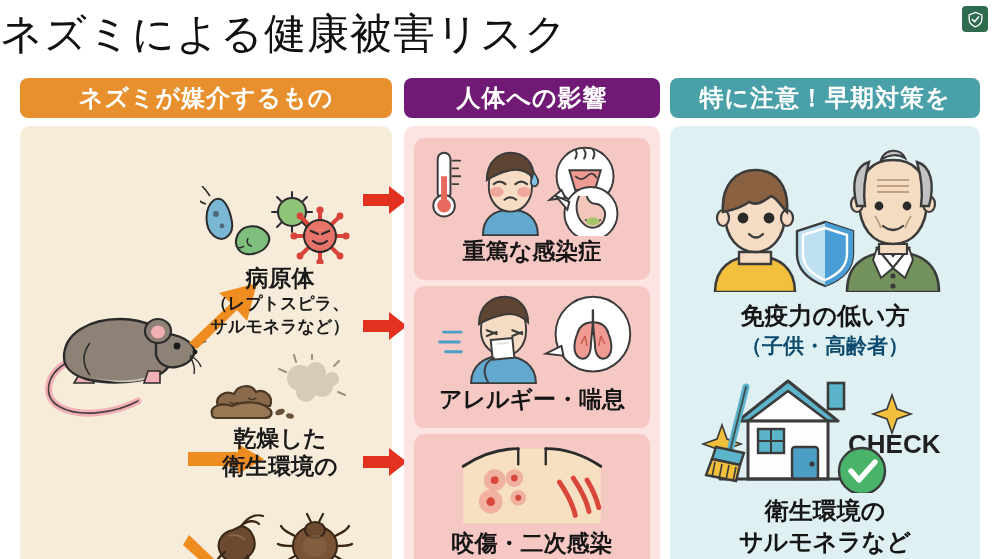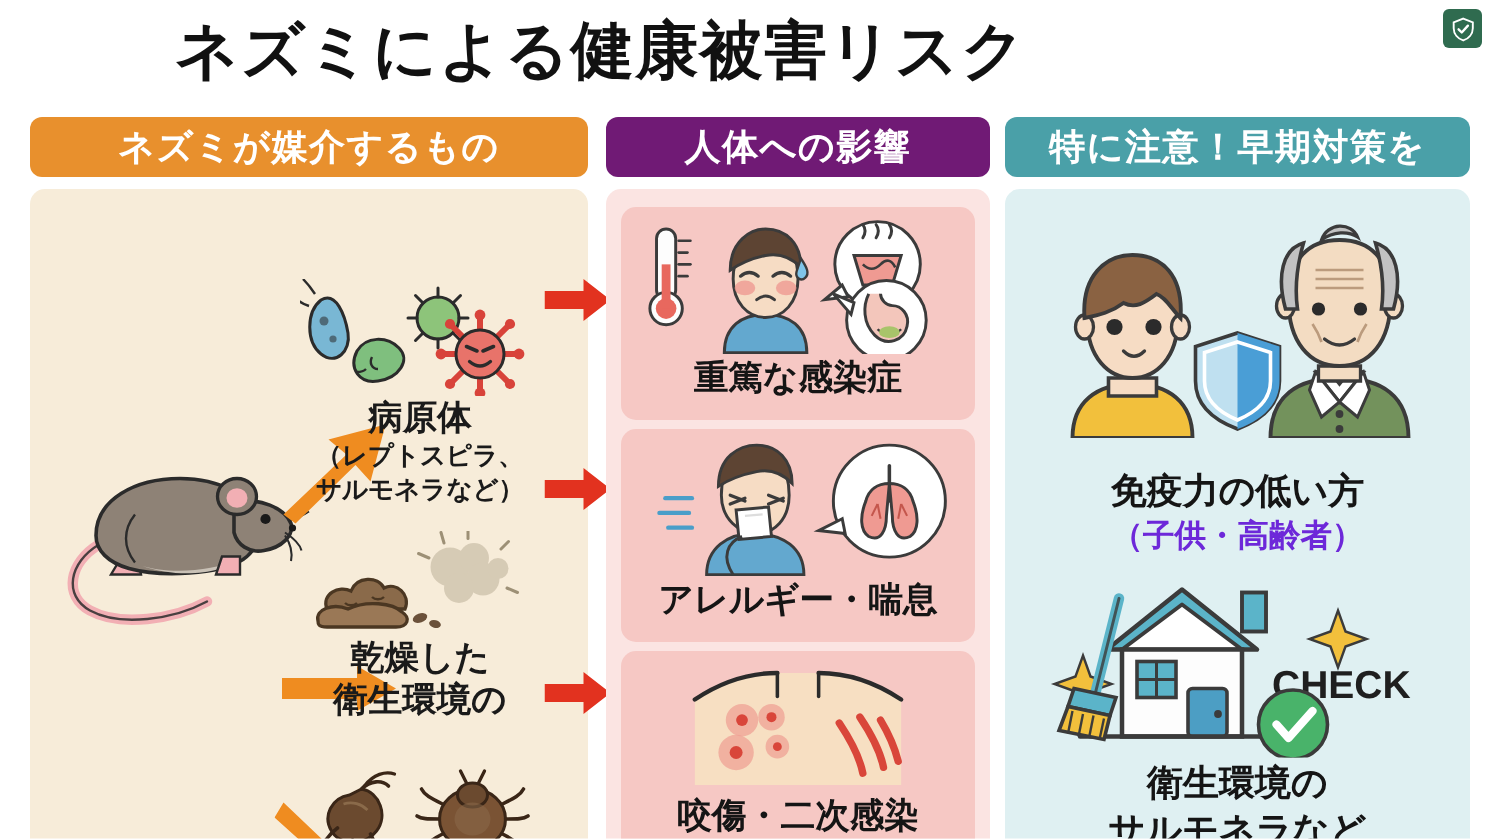--- a/index.html
+++ b/index.html
@@ -15,22 +15,21 @@
   .logo-badge {
     position: absolute; top: 6px; right: 12px;
     width: 26px; height: 26px; border-radius: 4px;
     background: #2f6b4f;
     display: flex; align-items: center; justify-content: center;
   }
 
   
   .title {
     position: absolute; top: 6px; left: 0; width: 801px;
-    text-align: center;
-    font-size: 42px; font-weight: 700; color: #111111;
+    font-size: 42px; font-weight: 400; color: #111111;
     letter-spacing: 1px; line-height: 56px;
     white-space: nowrap;
   }
 
   
   .col { position: absolute; top: 78px; }
   .col-head {
     height: 40px; border-radius: 8px;
     display: flex; align-items: center; justify-content: center;
     color: #ffffff; font-weight: 900; font-size: 24px;
@@ -88,21 +87,21 @@
     font-size: 23px; font-weight: 900; color: #151515;
     line-height: 30px; white-space: nowrap; padding-bottom: 2px;
   }
 
   
   .c3-art { display: flex; align-items: center; justify-content: center; }
   .c3-label {
     text-align: center; font-size: 24px; font-weight: 900; color: #151515;
     line-height: 31px; white-space: nowrap;
   }
-  .c3-sub { text-align: right; font-size: 21px; font-weight: 900; color: #6d28d9; line-height: 30px; white-space: nowrap; }
+  .c3-sub { text-align: right; font-size: 21px; font-weight: 900; color: #0c4a6e; line-height: 30px; white-space: nowrap; }
 
   
   .red-arrow { position: absolute; }
 </style>
 </head>
 <body>
 
 <div class="page">
 
   <div class="logo-badge">
@@ -517,21 +516,21 @@
 
             <circle cx="32" cy="58" r="4.4" fill="#2b2b2b"></circle>
             <circle cx="60" cy="58" r="4.4" fill="#2b2b2b"></circle>
 
             <path d="M36 78 Q46 86 56 78" fill="none" stroke="#3b3b3b" stroke-width="2.2" stroke-linecap="round"></path>
             <path d="M28 68 Q32 74 34 80" fill="none" stroke="#bb9b7d" stroke-width="1.8"></path>
             <path d="M64 68 Q60 74 58 80" fill="none" stroke="#bb9b7d" stroke-width="1.8"></path>
           </g>
         </svg>
       </div>
-      <div class="c3-label" style="margin-top:20px;">免疫力の低い方</div>
+      <div class="c3-label" style="margin-top:8px;">免疫力の低い方</div>
       <div class="c3-sub">（子供・高齢者）</div>
 
       <div class="c3-art" style="margin-top:8px;">
         <svg width="250" height="124" viewBox="0 0 250 124">
 
           <path d="M22 56 L27 70 L41 75 L27 80 L22 94 L17 80 L3 75 L17 70 Z" fill="#f2c03c" stroke="#3b3b3b" stroke-width="1.6"></path>
 
           <path d="M192 26 L197 40 L211 45 L197 50 L192 64 L187 50 L173 45 L187 40 Z" fill="#f2c03c" stroke="#3b3b3b" stroke-width="1.6"></path>
 
           <rect x="128" y="14" width="16" height="26" fill="#5bb4c9" stroke="#3b3b3b" stroke-width="2.6"></rect>

